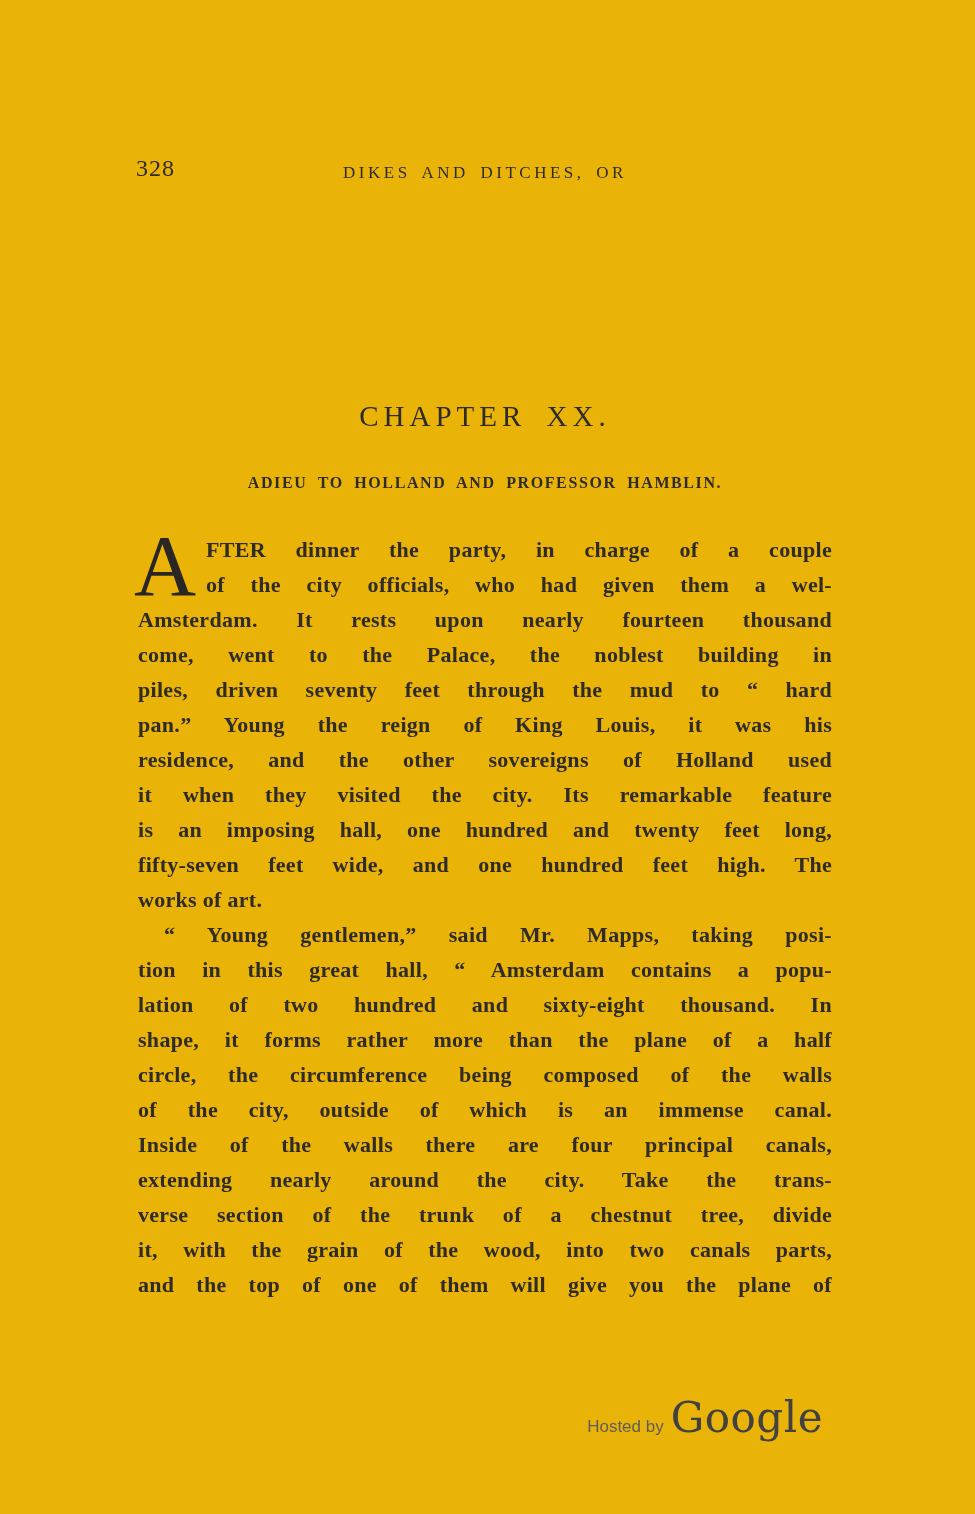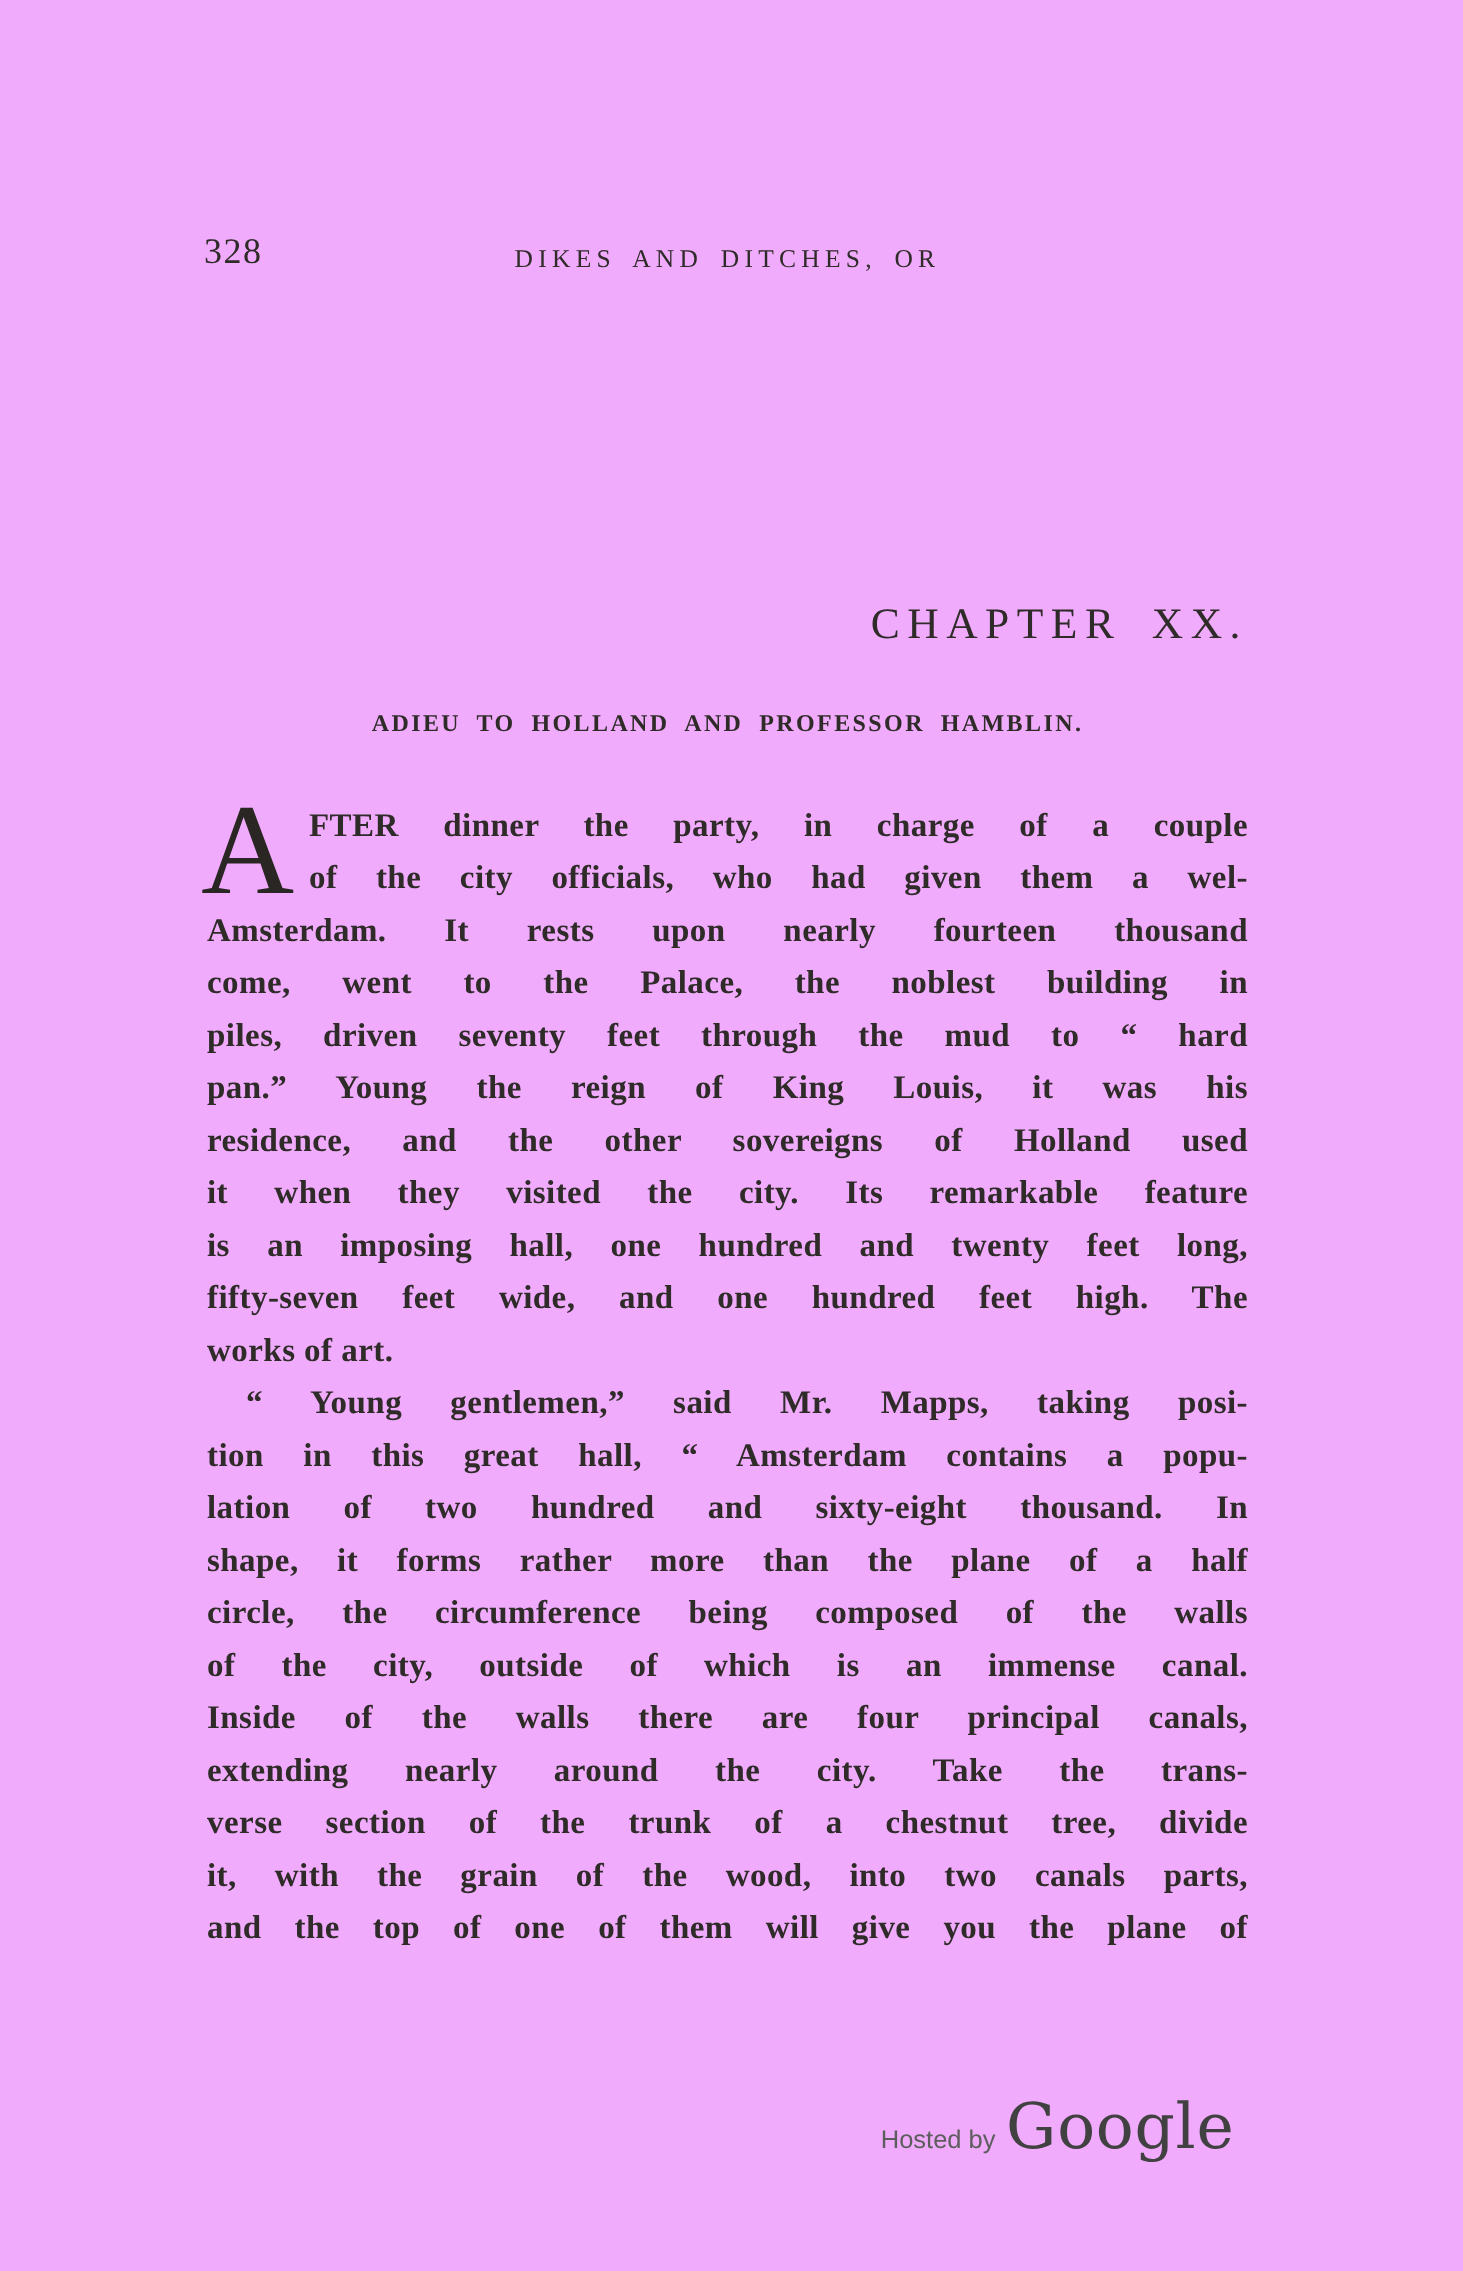--- a/index.html
+++ b/index.html
@@ -5,21 +5,21 @@
   html, body {
     margin: 0;
     padding: 0;
     background: #e8e8e6;
   }
   .scan-page {
     position: relative;
     width: 975px;
     height: 1514px;
     margin: 0 auto;
-    background: #f0abfc;
+    background: #eab308;
     overflow: hidden;
     font-family: "Liberation Serif", "DejaVu Serif", serif;
     color: #2f2b28;
   }
 
   
   .page-number {
     position: absolute;
     left: 136px;
     top: 155px;
@@ -37,21 +37,21 @@
     word-spacing: 4px;
   }
 
   
   .chapter-title {
     position: absolute;
     left: 138px;
     width: 694px;
     top: 400px;
     margin: 0;
-    text-align: right;
+    text-align: center;
     font-size: 29px;
     font-weight: normal;
     letter-spacing: 5px;
     word-spacing: 8px;
   }
   .section-title {
     position: absolute;
     left: 138px;
     width: 694px;
     top: 474px;

